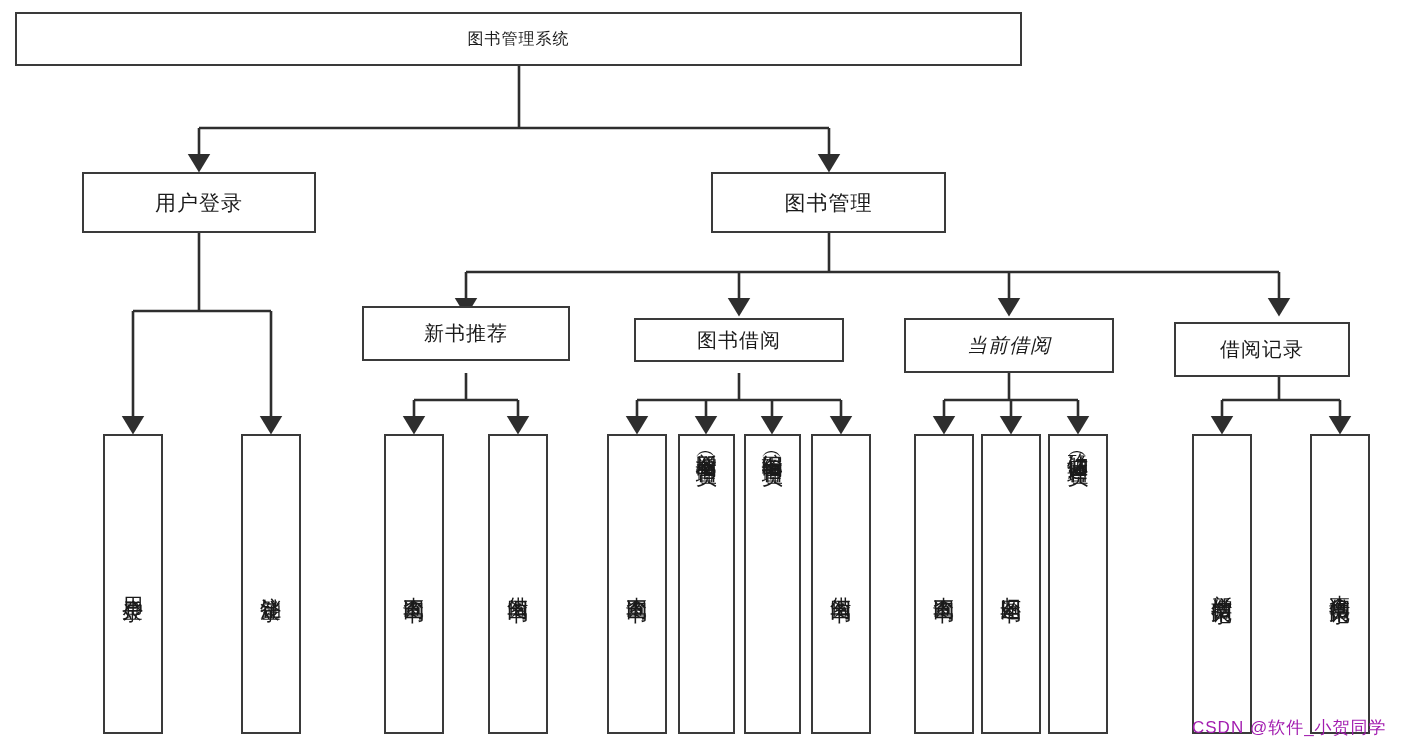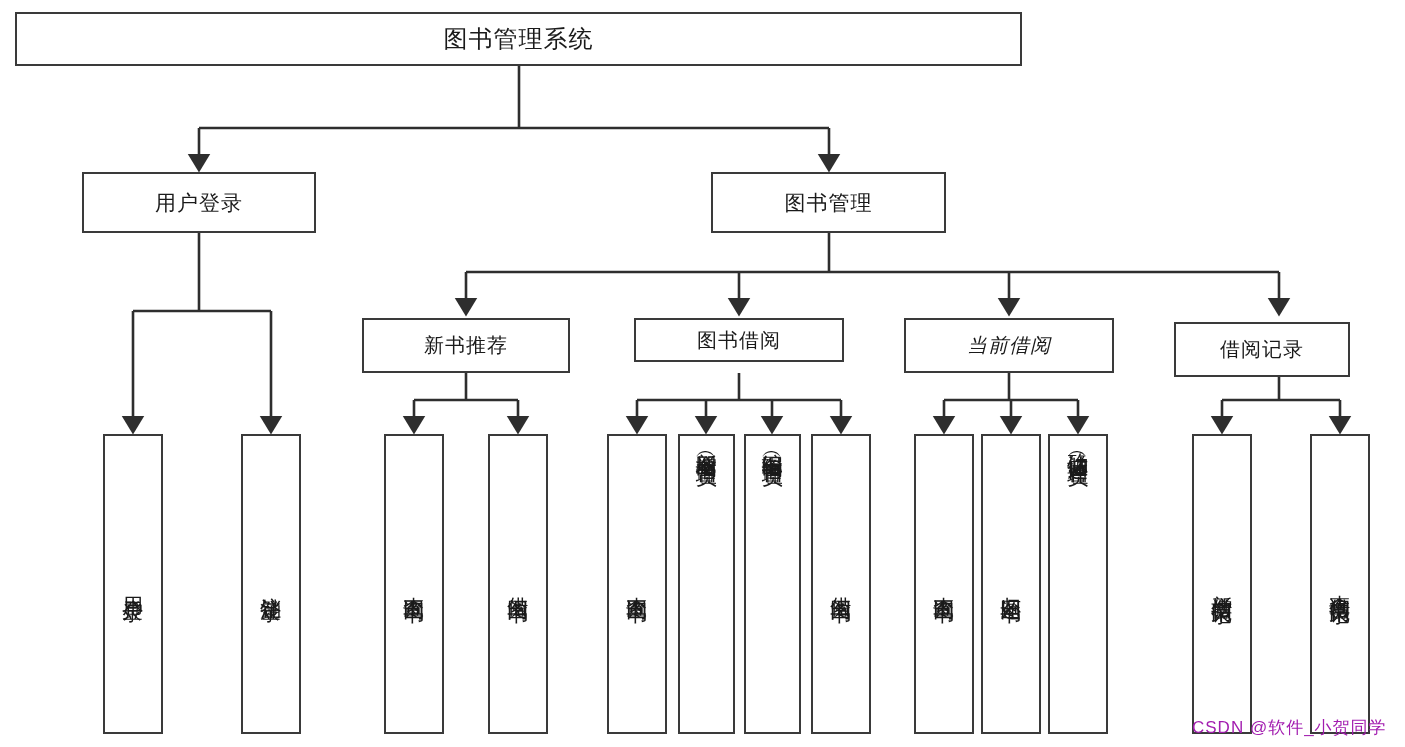--- a/index.html
+++ b/index.html
@@ -2,21 +2,21 @@
 <html><head>
 <meta charset="utf-8">
 <style>
   html,body{margin:0;padding:0;background:#ffffff;}
   body{font-family:"Liberation Sans","DejaVu Sans",sans-serif;}
   #canvas{position:relative;width:1405px;height:747px;background:#ffffff;overflow:hidden;}
   svg.wires{position:absolute;left:0;top:0;width:1405px;height:747px;}
   .node{position:absolute;box-sizing:border-box;background:#ffffff;border:2px solid #3a3a3a;
         display:flex;align-items:center;justify-content:center;}
   .node .lbl{color:#1a1a1a;letter-spacing:1px;white-space:nowrap;}
-  .root .lbl{font-size:24px;}
+  .root .lbl{font-size:16px;}
   .mid .lbl{font-size:21px;}
   .grp .lbl{font-size:20px;}
   .leaf{align-items:flex-start;justify-content:center;padding-top:0;}
   .leaf .lbl{
      writing-mode:vertical-rl;text-orientation:upright;
      font-size:21px;line-height:1.12;letter-spacing:2px;
      white-space:normal;text-align:left;
   }
   .leaf.align-mid{align-items:center;}
   .watermark{position:absolute;color:#a21caf;font-size:17px;letter-spacing:1px;white-space:nowrap;}
@@ -80,21 +80,21 @@
     <span class="lbl">图书管理系统</span>
   </div>
 
   <div class="node mid" style="left:82px;top:172px;width:234px;height:61px;">
     <span class="lbl">用户登录</span>
   </div>
   <div class="node mid" style="left:711px;top:172px;width:235px;height:61px;">
     <span class="lbl">图书管理</span>
   </div>
 
-  <div class="node grp" style="left:362px;top:318px;width:208px;height:55px;">
+  <div class="node grp" style="left:362px;top:306px;width:208px;height:55px;">
     <span class="lbl">新书推荐</span>
   </div>
   <div class="node grp" style="left:634px;top:318px;width:210px;height:44px;">
     <span class="lbl">图书借阅</span>
   </div>
   <div class="node grp" style="left:904px;top:318px;width:210px;height:55px;font-style:italic;">
     <span class="lbl">当前借阅</span>
   </div>
   <div class="node grp" style="left:1174px;top:322px;width:176px;height:55px;">
     <span class="lbl">借阅记录</span>

